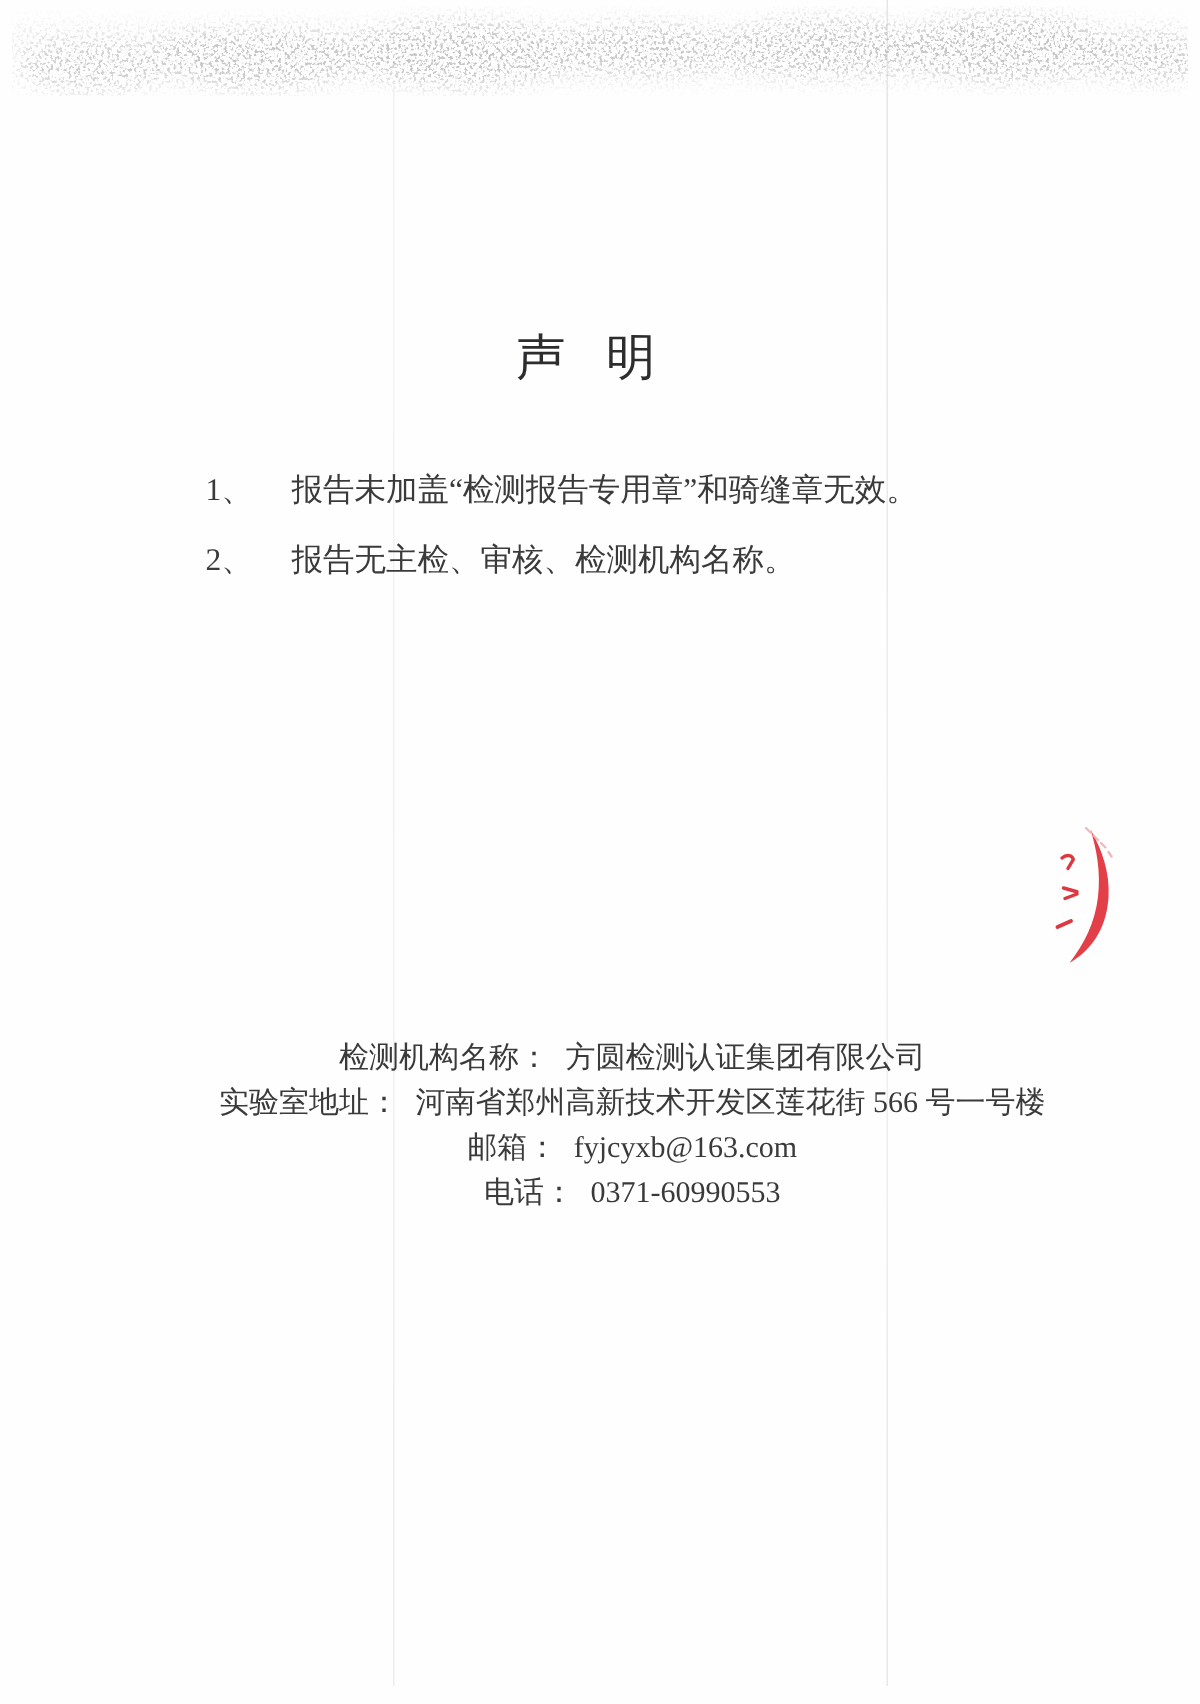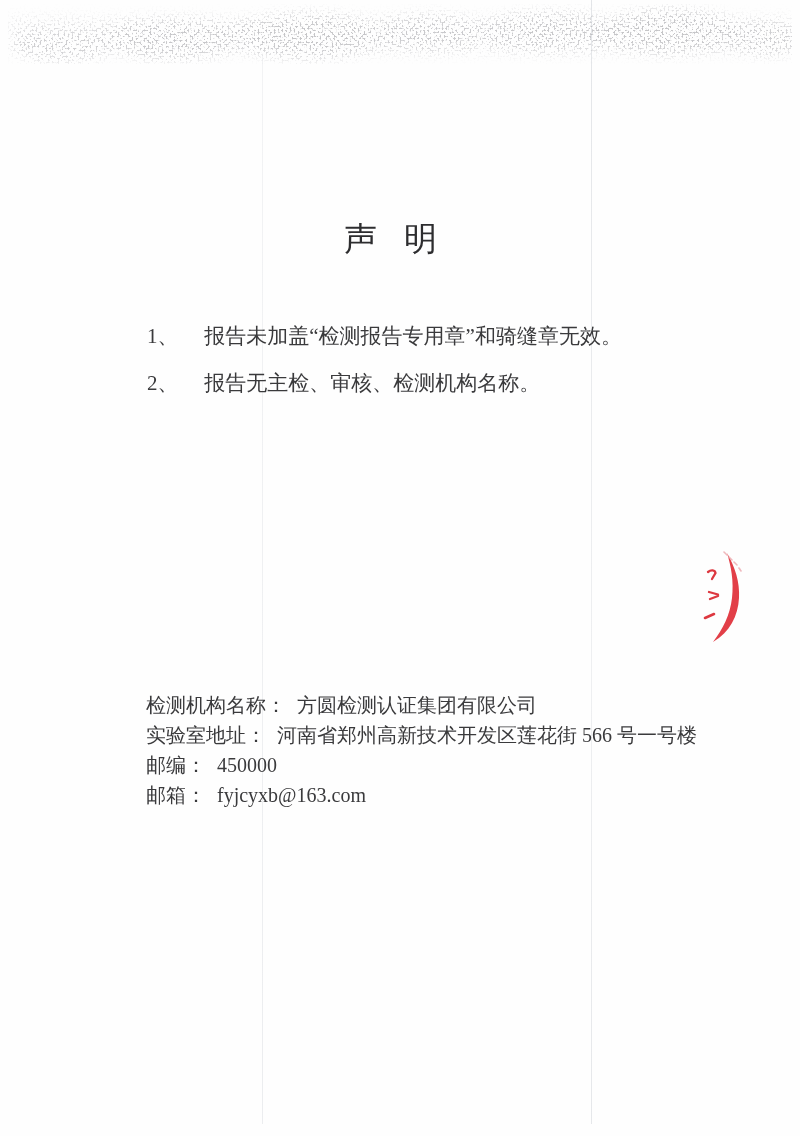--- a/index.html
+++ b/index.html
@@ -54,21 +54,21 @@
     font-size: 33px;
     font-weight: 500;
     color: #2d2d2f;
     letter-spacing: 0;
     line-height: 38px;
   }
   .items {
     position: absolute;
     left: 135px;
     top: 301px;
-    margin: 12px;
+    margin: 2px;
     padding: 0;
     list-style: none;
     font-size: 21px;
     color: #3a3a3c;
   }
   .items li {
     height: 46.5px;
     line-height: 46.5px;
     white-space: nowrap;
   }
@@ -80,20 +80,21 @@
     position: absolute;
     left: 146px;
     top: 690px;
     font-size: 20px;
     color: #3a3a3c;
   }
   .contact .cline {
     height: 30px;
     line-height: 30px;
     white-space: nowrap;
+    text-align: center;
   }
   .contact .cvalue {
     margin-left: 6px;
   }
   .stamp {
     position: absolute;
     left: 698px;
     top: 542px;
     width: 54px;
     height: 112px;
@@ -166,22 +167,22 @@
   <div class="contact">
     <div class="cline">
       <span class="clabel">检测机构名称：</span>
       <span class="cvalue">方圆检测认证集团有限公司</span>
     </div>
     <div class="cline">
       <span class="clabel">实验室地址：</span>
       <span class="cvalue">河南省郑州高新技术开发区莲花街 566 号一号楼</span>
     </div>
     <div class="cline">
-      <span class="clabel">邮编：</span>
-      <span class="cvalue">450000</span>
+      <span class="clabel">邮箱：</span>
+      <span class="cvalue">fyjcyxb@163.com</span>
     </div>
     <div class="cline">
-      <span class="clabel">邮箱：</span>
-      <span class="cvalue">fyjcyxb@163.com</span>
+      <span class="clabel">电话：</span>
+      <span class="cvalue">0371-60990553</span>
     </div>
   </div>
 
 </div>
 
 </body></html>

